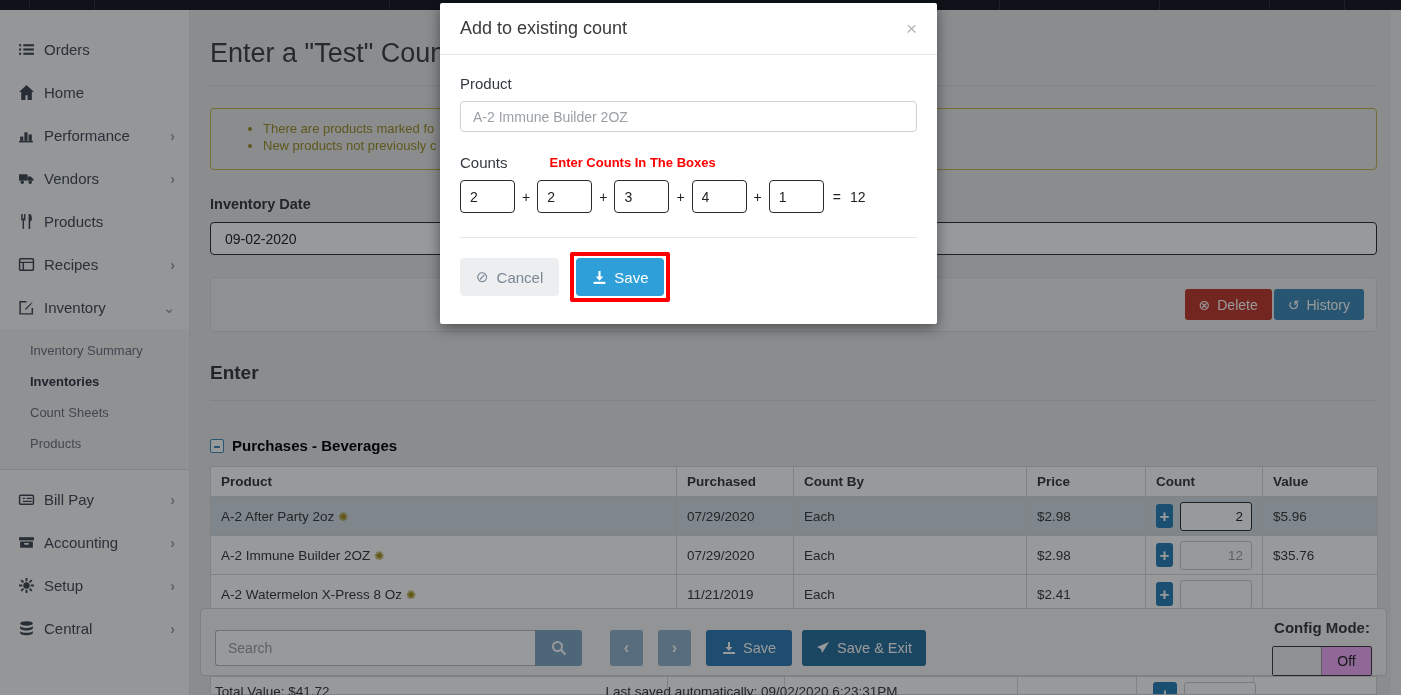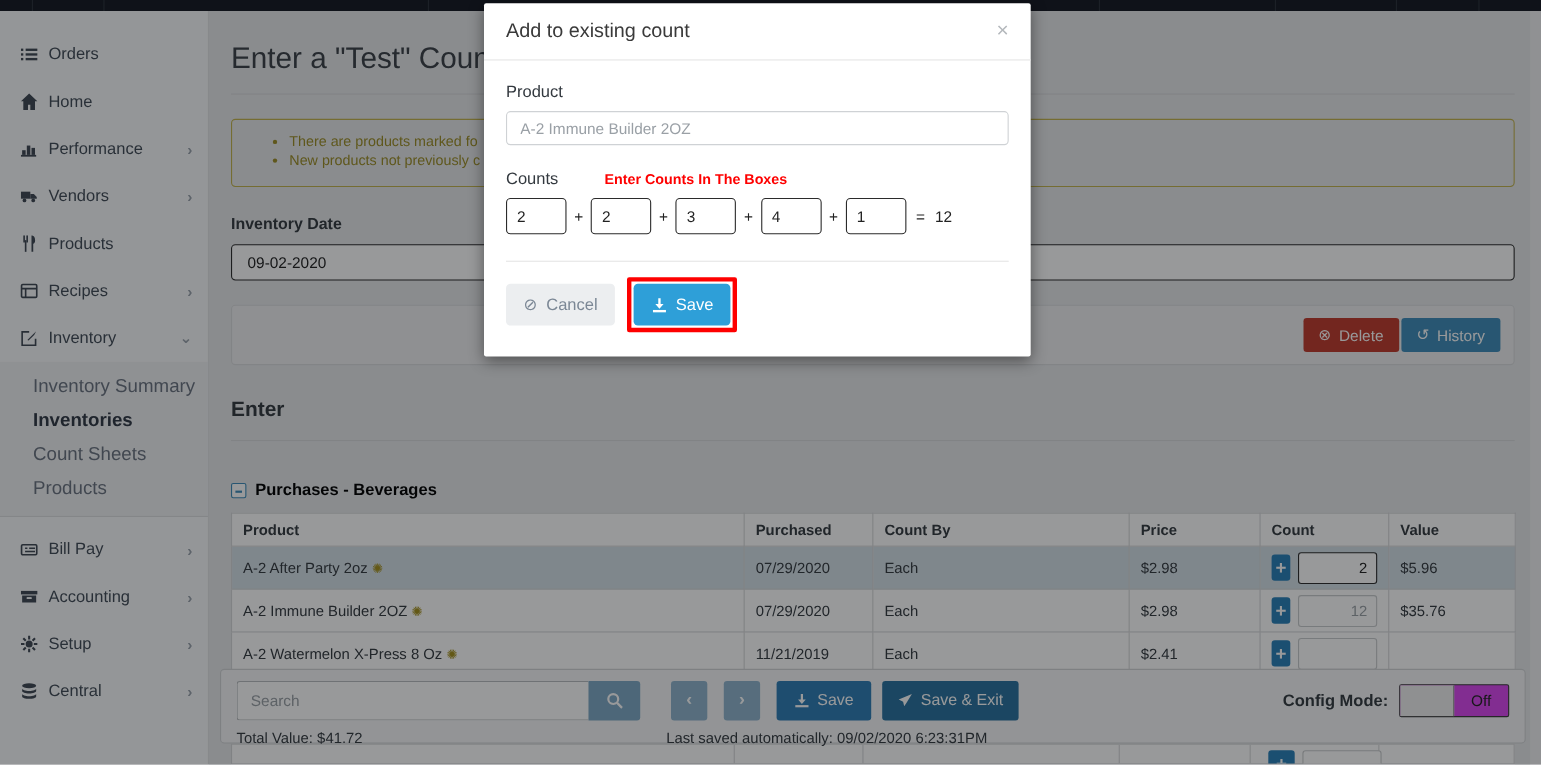--- a/index.html
+++ b/index.html
@@ -7,21 +7,21 @@
   .topbar { position:absolute; top:0; left:0; width:1401px; height:10px; background:var(--topbar_dark,#141821); z-index:1; display:flex; }
   .topbar .seg { border-right:1px solid #2a303a; height:100%; }
 
   
   .sidebar { position:absolute; top:10px; left:0; width:190px; height:685px; background:#f9fafb; z-index:1; border-right:1px solid #e2e4e6; padding-top:18px; }
   .nav-item { display:flex; align-items:center; height:43px; padding:0 14px 0 18px; color:#414b57; font-size:15px; cursor:pointer; }
   .nav-item .ico { width:26px; display:inline-flex; color:#3f4854; }
   .nav-item .lbl { flex:1; }
   .chev { color:#9aa3ad; font-size:14px; font-weight:bold; }
   .submenu { background:#f0f1f3; border-bottom:1px solid #dcdee0; padding:6px 0 10px; }
-  .sub-item { height:31px; display:flex; align-items:center; padding-left:30px; font-size:17px; color:#6a7380; cursor:pointer; }
+  .sub-item { height:31px; display:flex; align-items:center; padding-left:30px; font-size:13px; color:#6a7380; cursor:pointer; }
   .sub-item.active { font-weight:bold; color:#2f3744; }
 
   
   .main { position:absolute; top:10px; left:190px; width:1211px; height:685px; background:#e7e9eb; z-index:1; padding:28px 24px 0 20px; }
   .gutter { position:absolute; top:0; right:0; width:10px; height:685px; background:#f1f2f3; }
   .page-title { font-size:27px; color:#3b4148; font-weight:400; }
   hr.rule { border:none; border-top:1px solid #d7d9db; margin:16px 0 0; }
   .warning-box { margin-top:22px; border:1px solid #c3b34d; border-radius:4px; padding:10px 10px 10px 52px; color:#9d8e27; font-size:13px; height:62px; }
   .warning-box li { margin:2px 0; }
   .field-label { font-weight:bold; font-size:14.5px; color:#33393f; margin-top:26px; }
@@ -52,23 +52,23 @@
   
   .toolbar { position:absolute; left:10px; right:14px; bottom:19px; height:68px; background:#f6f7f8; border:1px solid #d2d4d6; border-radius:4px; z-index:2; padding:10px 14px 0; }
   .tb-row { display:flex; align-items:center; }
   .search-wrap { display:flex; }
   .search-input { width:320px; height:36px; border:1px solid #b9bcbf; border-right:none; border-radius:3px 0 0 3px; padding:0 12px; font-size:14px; font-family:inherit; background:#fff; color:#333; }
   .search-input::placeholder { color:#9aa0a6; }
   .btn-search { width:47px; height:36px; background:var(--search_btn_blue,#7fa9c6); border-radius:0 3px 3px 0; }
   .btn-nav { width:33px; height:36px; background:var(--nav_btn_blue,#8fb4ce); font-size:16px; font-weight:bold; border-radius:3px; }
   .btn-save-tb { height:36px; padding:0 16px; background:var(--toolbar_save_blue,#2e7cb5); font-size:14.5px; }
   .btn-save-exit { height:36px; padding:0 14px; background:var(--toolbar_save_exit_blue,#29719f); font-size:14.5px; }
-  .config-wrap { margin-left:auto; display:flex; align-items:center; gap:10px; }
+  .config-wrap { margin-left:auto; display:flex; align-items:center; gap:10px;flex-direction:column; }
   .config-label { font-weight:bold; font-size:15px; color:#33393f; }
-  .toggle { width:100px; height:30px; border:1px solid #3a3a3a; border-radius:2px; display:flex; background:#d946ef; cursor:pointer; }
+  .toggle { width:100px; height:30px; border:1px solid #3a3a3a; border-radius:2px; display:flex; background:#f0abfc; cursor:pointer; }
   .toggle .cell-knob { width:50px; border-right:1px solid #9a9a9a; background:#f0f0f0; }
   .toggle .cell-txt { width:50px; display:flex; align-items:center; justify-content:center; font-size:14px; color:#222; }
   .tb-meta { margin-top:8px; display:flex; font-size:13.5px; color:#33393f; }
   .tb-meta .saved { margin-left:276px; }
   .partial-row { position:absolute; left:20px; bottom:0; width:1167px; height:19px; background:#fff; border:1px solid #d6d7d9; z-index:1; overflow:hidden; }
   .partial-row .pcell { position:absolute; top:5px; left:942px; display:flex; gap:7px; }
   .partial-row .vline { position:absolute; top:0; bottom:0; width:1px; background:#d6d7d9; }
 
   
   .overlay { position:absolute; inset:0; background:rgba(10,12,14,0.42); z-index:5; }

